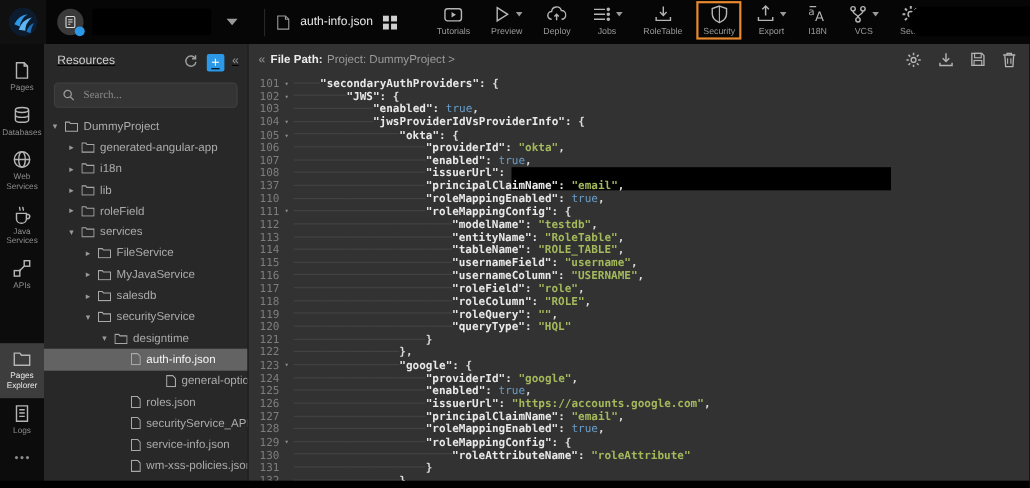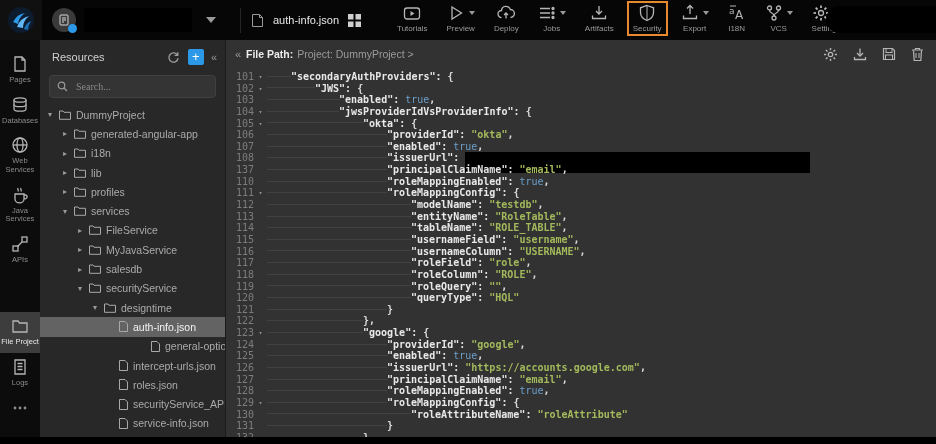--- a/index.html
+++ b/index.html
@@ -22,21 +22,21 @@
   .action.hl{border:2px solid #e8882f;padding:1px 4px;margin:-3px -6px 0 -6px;}
   .account{position:absolute;right:0;top:6px;width:110px;height:27px;background:#000;border-radius:14px 0 0 14px;}
   
   .main{display:flex;height:404px;}
   .rail{width:40px;background:#0c0c0c;display:flex;flex-direction:column;align-items:center;padding-top:10px;flex:none;}
   .rail-item{width:40px;padding:5px 0 6px 0;display:flex;flex-direction:column;align-items:center;gap:3px;color:#8c8c8c;font-size:7.5px;text-align:center;line-height:1.15;cursor:pointer;}
   .rail-item.active{background:#3d3d3d;color:#e9e9e9;}
   .rail-gap{height:42px;}
   
   .resources{width:185px;background:#282828;display:flex;flex-direction:column;flex:none;border-right:1px solid #1b1b1b;}
-  .res-head{display:flex;align-items:center;padding:9px 8px 3px 12px;}
+  .res-head{display:flex;align-items:flex-start;padding:9px 8px 3px 12px;text-decoration:underline;}
   .res-title{color:#cfcfcf;font-size:11px;flex:1;}
   .res-refresh{margin-right:8px;display:flex;cursor:pointer;}
   .res-plus{width:16px;height:16px;background:#2b98e8;border-radius:2px;color:#fff;font-size:13px;line-height:15px;text-align:center;cursor:pointer;}
   .res-collapse{color:#9a9a9a;font-size:11px;margin-left:7px;cursor:pointer;}
   .search{margin:7px 9px 4px 9px;background:#343434;border:1px solid #404040;border-radius:4px;display:flex;align-items:center;padding:4px 7px;gap:6px;}
   .search input{background:transparent;border:none;outline:none;color:#bbb;font-size:10px;width:100%;font-family:Liberation Serif, serif;}
   .search input::placeholder{color:#8a8a8a;}
   .tree{flex:1;overflow:hidden;margin-top:3px;font-size:10.5px;color:#ababab;}
   .trow{height:19.3px;display:flex;align-items:center;white-space:nowrap;overflow:hidden;cursor:pointer;}
   .trow.selected{background:#636363;color:#f4f4f4;}
@@ -156,21 +156,21 @@
       </div>
       <div class="action">
         <span class="icorow">
           <span>
             <svg width="18" height="18" viewBox="0 0 18 18">
               <path d="M9 2 v8 M6 7 l3 3 3-3" fill="none" stroke="#b5b5b5" stroke-width="1.3"></path>
               <path d="M2.5 11.5 v3 h13 v-3" fill="none" stroke="#b5b5b5" stroke-width="1.3"></path>
             </svg>
           </span>
         </span>
-        <span class="lbl">Artifacts</span>
+        <span class="lbl">RoleTable</span>
       </div>
       <div class="action hl">
         <span class="icorow">
           <span>
             <svg width="18" height="18" viewBox="0 0 18 18">
               <path d="M9 1.5 L15.5 3.8 V8.5 c0 4.5-3.5 6.8-6.5 8 c-3-1.2-6.5-3.5-6.5-8 V3.8 Z" fill="none" stroke="#b5b5b5" stroke-width="1.3"></path>
               <path d="M9 1.5 v15" stroke="#b5b5b5"></path>
             </svg>
           </span>
         </span>
@@ -291,21 +291,21 @@
         </span>
         <span>APIs</span>
       </div>
       <div class="rail-gap"></div>
       <div class="rail-item active">
         <span>
           <svg width="18" height="18" viewBox="0 0 18 18">
             <path d="M2 4 h5 l1.5 2 H16 v9 H2 z" fill="none" stroke="#b5b5b5" stroke-width="1.3"></path>
           </svg>
         </span>
-        <span>File Project</span>
+        <span>Pages Explorer</span>
       </div>
       <div class="rail-item">
         <span>
           <svg width="18" height="18" viewBox="0 0 18 18">
             <path d="M4 2 h10 v14 h-10 z" fill="none" stroke="#b5b5b5" stroke-width="1.3"></path>
             <path d="M6.5 5.5 h5 M6.5 8.5 h5 M6.5 11.5 h5" fill="none" stroke="#b5b5b5" stroke-width="1.3"></path>
           </svg>
         </span>
         <span>Logs</span>
       </div>
@@ -378,21 +378,21 @@
           </span>
           <span>lib</span>
         </div>
         <div class="trow" style="padding-left: 23px;">
           <span class="caret">▸</span>
           <span class="ticon">
             <svg width="12" height="10" viewBox="0 0 12 10">
               <path d="M.5 1 h3.5 l1 1.3 H11.5 v7 H.5 z" fill="none" stroke="#a8a8a8"></path>
             </svg>
           </span>
-          <span>profiles</span>
+          <span>roleField</span>
         </div>
         <div class="trow" style="padding-left: 23px;">
           <span class="caret">▾</span>
           <span class="ticon">
             <svg width="12" height="10" viewBox="0 0 12 10">
               <path d="M.5 1 h3.5 l1 1.3 H11.5 v7 H.5 z" fill="none" stroke="#a8a8a8"></path>
             </svg>
           </span>
           <span>services</span>
         </div>
@@ -451,29 +451,20 @@
           <span>auth-info.json</span>
         </div>
         <div class="trow" style="padding-left: 100px;">
           <span class="caret"></span>
           <span class="ticon">
             <svg width="9" height="11" viewBox="0 0 9 11">
               <path d="M.5 .5 h5.5 l2.5 2.5 v7.5 h-8 z" fill="none" stroke="#a8a8a8"></path>
             </svg>
           </span>
           <span>general-options.json</span>
-        </div>
-        <div class="trow" style="padding-left: 68px;">
-          <span class="caret"></span>
-          <span class="ticon">
-            <svg width="9" height="11" viewBox="0 0 9 11">
-              <path d="M.5 .5 h5.5 l2.5 2.5 v7.5 h-8 z" fill="none" stroke="#a8a8a8"></path>
-            </svg>
-          </span>
-          <span>intercept-urls.json</span>
         </div>
         <div class="trow" style="padding-left: 68px;">
           <span class="caret"></span>
           <span class="ticon">
             <svg width="9" height="11" viewBox="0 0 9 11">
               <path d="M.5 .5 h5.5 l2.5 2.5 v7.5 h-8 z" fill="none" stroke="#a8a8a8"></path>
             </svg>
           </span>
           <span>roles.json</span>
         </div>

